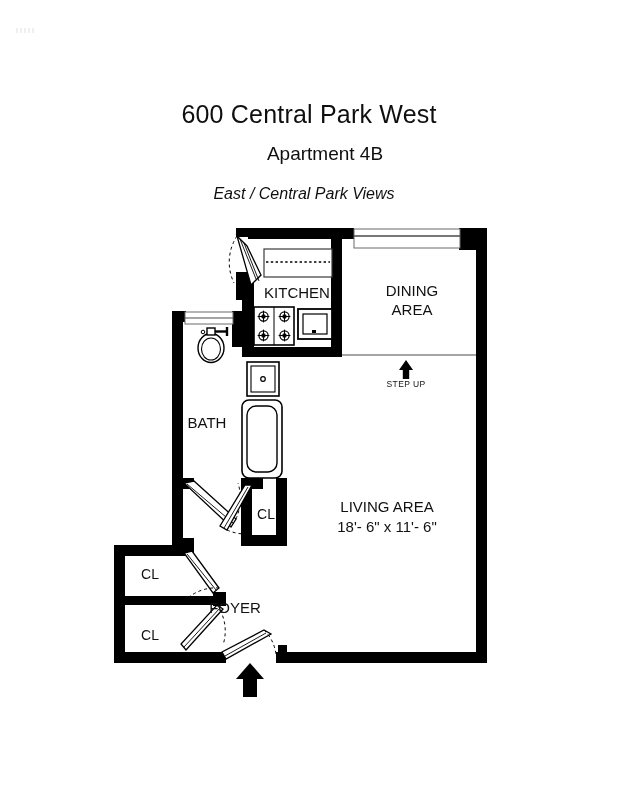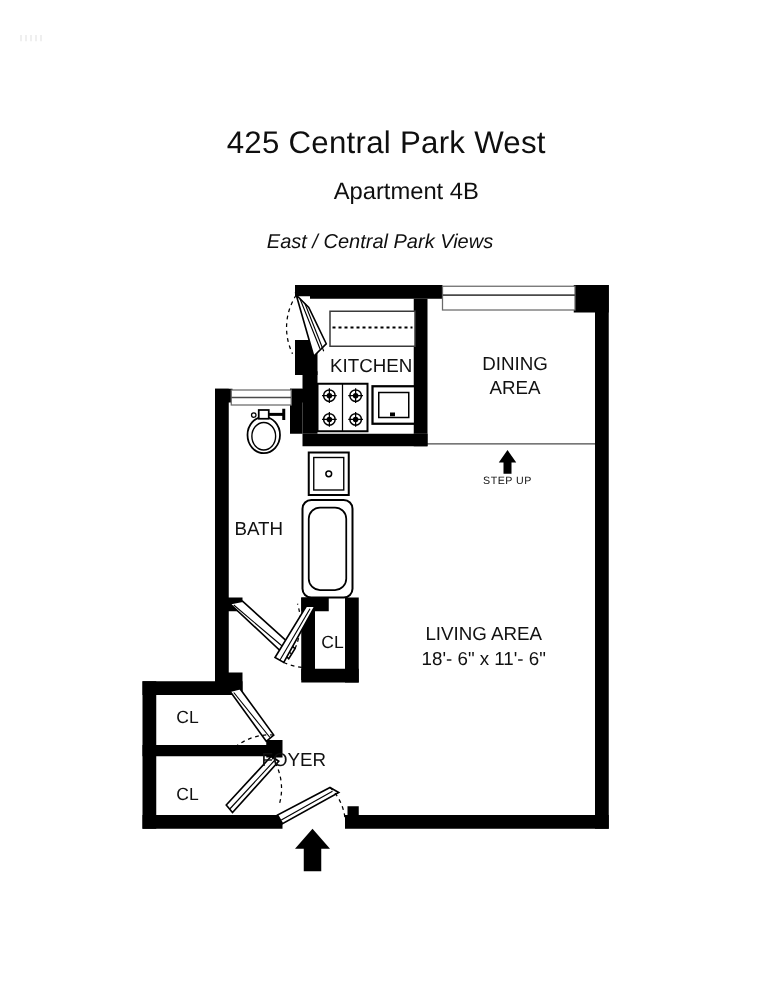--- a/index.html
+++ b/index.html
@@ -89,21 +89,21 @@
   }
 </style>
 </head>
 <body>
 
 <div id="page">
 
   <div class="faint-mark"></div>
 
   <div class="header">
-    <p class="title-main">425 Central Park West</p>
+    <p class="title-main">600 Central Park West</p>
     <p class="title-sub">Apartment  4B</p>
     <p class="title-note">East / Central Park Views</p>
   </div>
 
   <div id="plan-wrap">
   <svg id="plan" width="618" height="800" viewBox="0 0 618 800" xmlns="http://www.w3.org/2000/svg">
 
     <g stroke="#4a4a4a" stroke-width="1" fill="none">
 
       <line x1="283" y1="355" x2="474" y2="355"></line>

